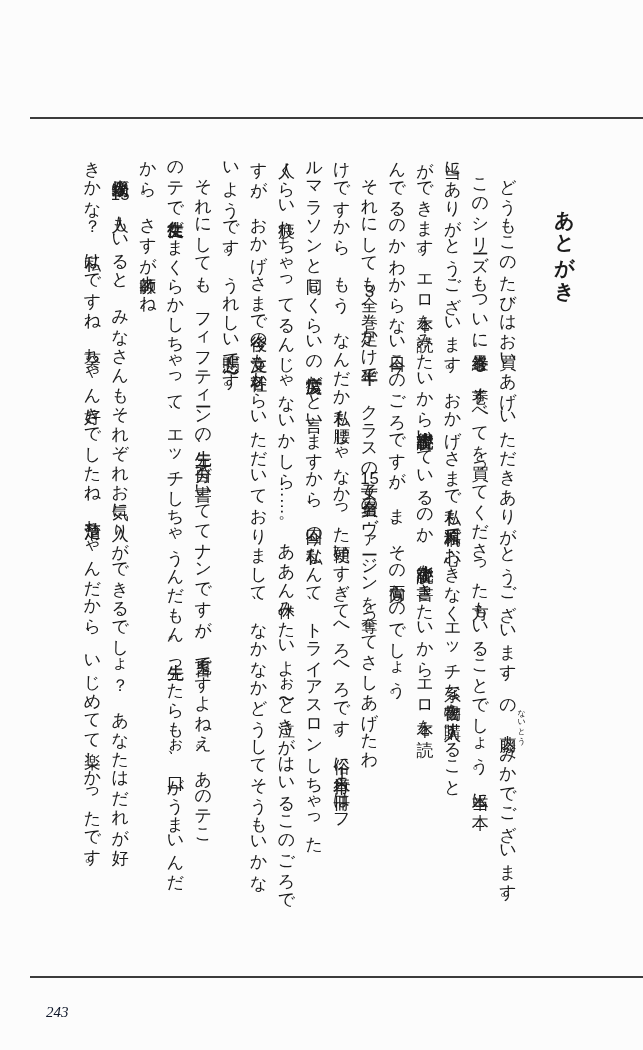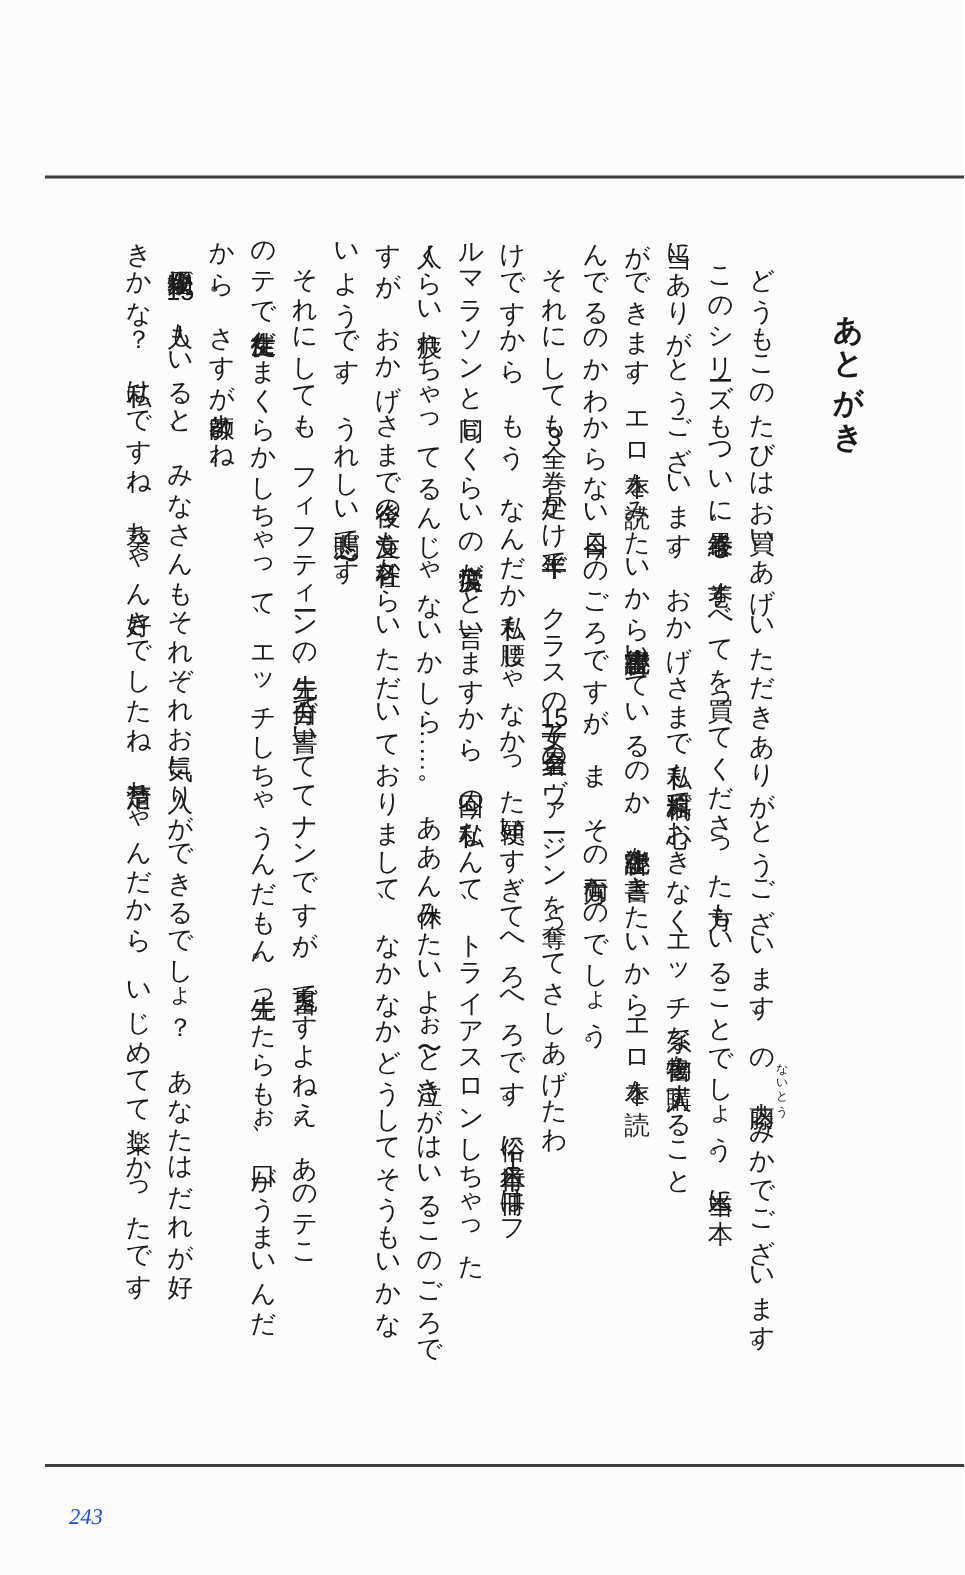--- a/index.html
+++ b/index.html
@@ -62,21 +62,21 @@
     line-height: 1;
     letter-spacing: 0;
   }
   .page-number {
     position: absolute;
     left: 46px;
     top: 1004px;
     font-family: "Liberation Serif", serif;
     font-style: italic;
     font-size: 15px;
-    color: #1d4ed8;
+    color: #0f172a;
   }
 </style>
 </head>
 <body>
 
 <div class="page" style="--paper: #fcfcfc; --ink: #1b1b1b; --rule: #3c3c3c;">
   <div class="rule rule-top"></div>
 
   <div class="text-body">
     <h1 class="title">あとがき</h1>

